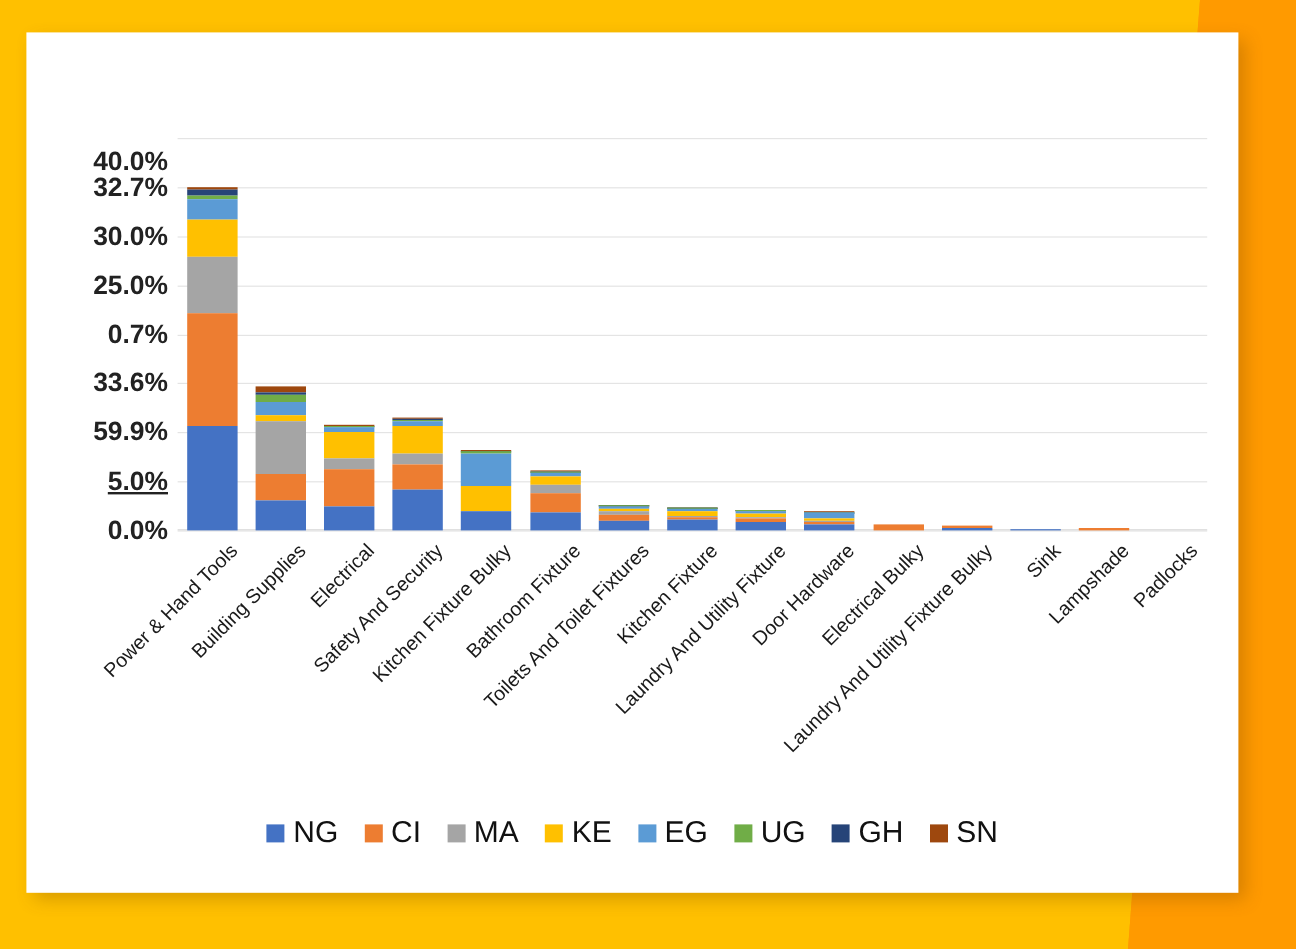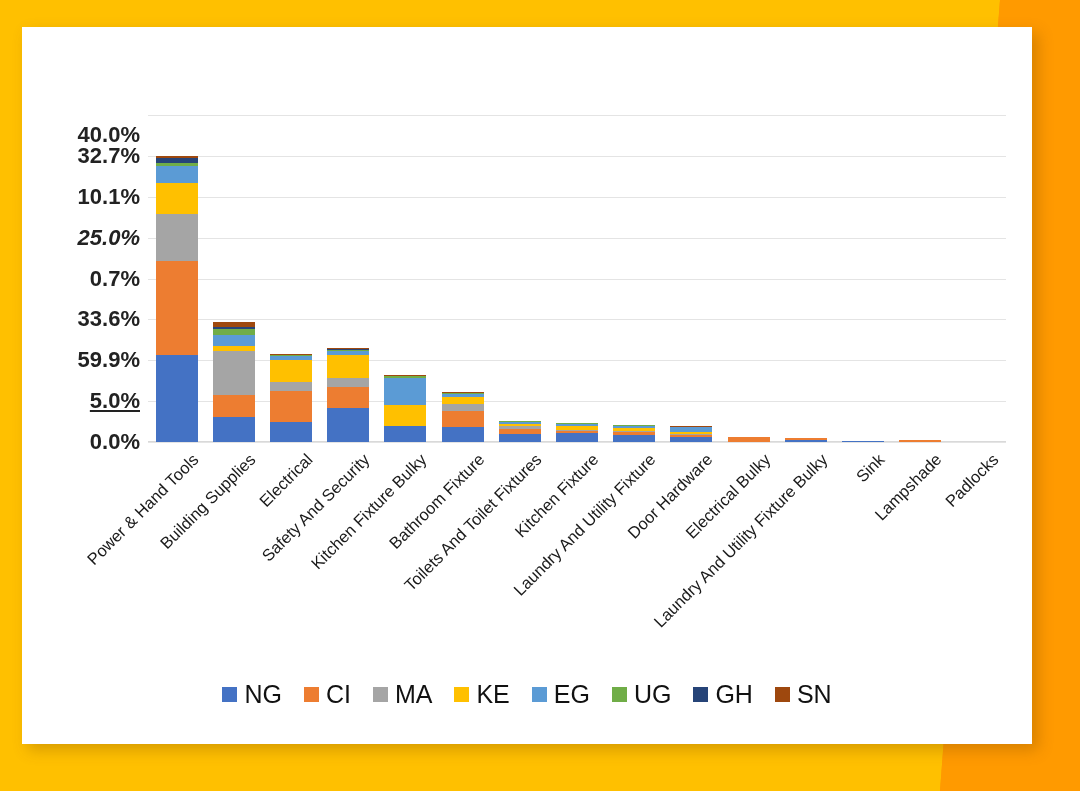--- a/index.html
+++ b/index.html
@@ -172,22 +172,22 @@
 <div class="bg-right-wedge"></div>
 
 <div class="card">
 
 
   <div class="plot-wrap">
 
     <div class="y-axis" id="y-axis">
         <div class="y-tick" style="top: 0px; margin-top: 20px;">40.0%</div>
         <div class="y-tick" style="top: 40.875px;">32.7%</div>
-        <div class="y-tick" style="top: 81.75px;">10.1%</div>
-        <div class="y-tick" style="top: 122.625px; font-style: italic;">25.0%</div>
+        <div class="y-tick" style="top: 81.75px;">30.0%</div>
+        <div class="y-tick" style="top: 122.625px;">25.0%</div>
         <div class="y-tick" style="top: 163.5px;">0.7%</div>
         <div class="y-tick" style="top: 204.375px;">33.6%</div>
         <div class="y-tick" style="top: 245.25px;">59.9%</div>
         <div class="y-tick" style="top: 286.125px; text-decoration: underline;">5.0%</div>
         <div class="y-tick" style="top: 327px;">0.0%</div>
       </div>
 
     <div class="plot-area">
       <div id="gridlines">
           <div class="gridline" style="top: 0px;"></div>

